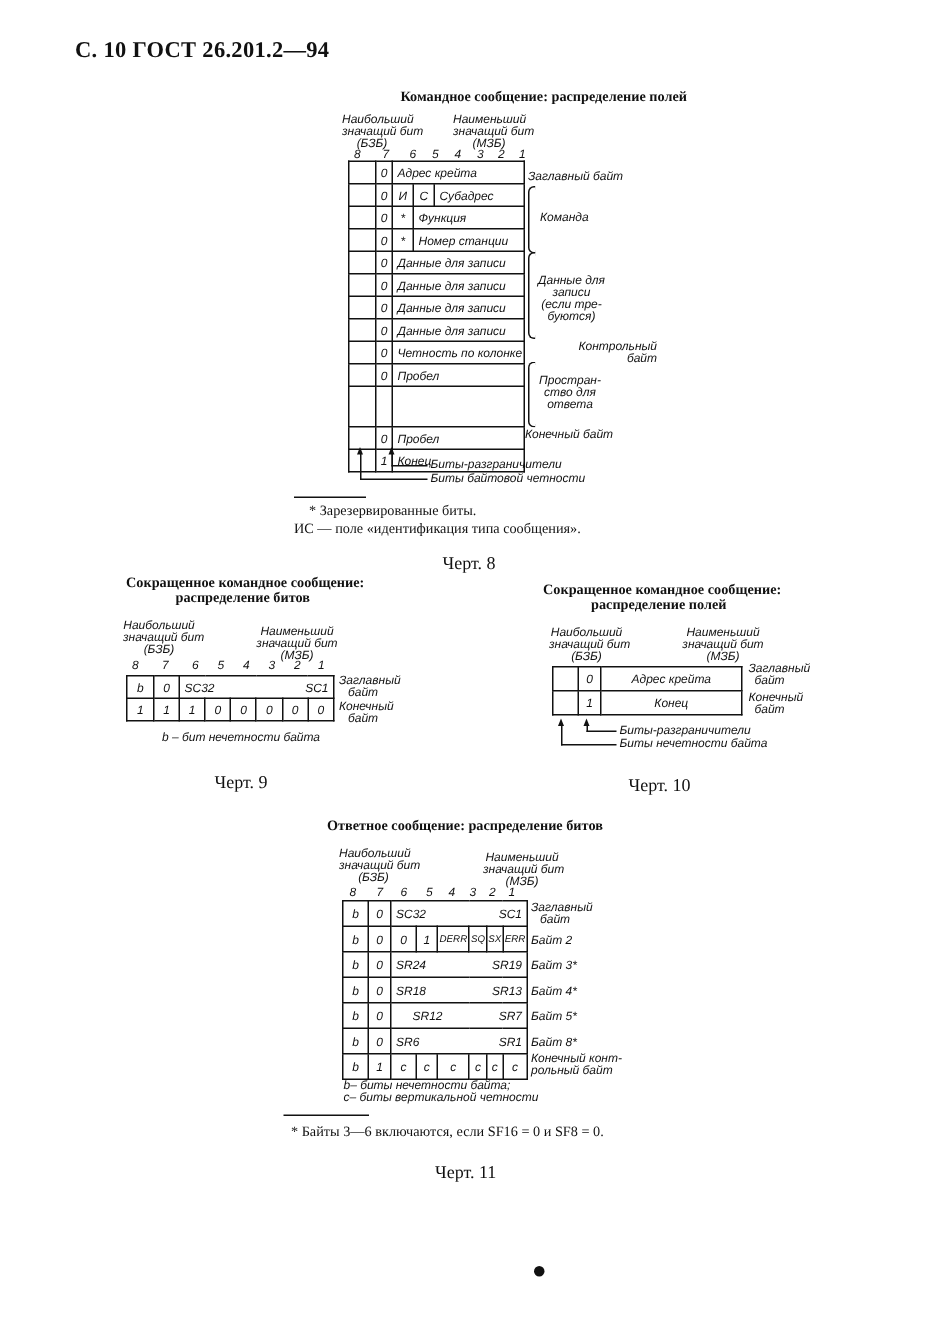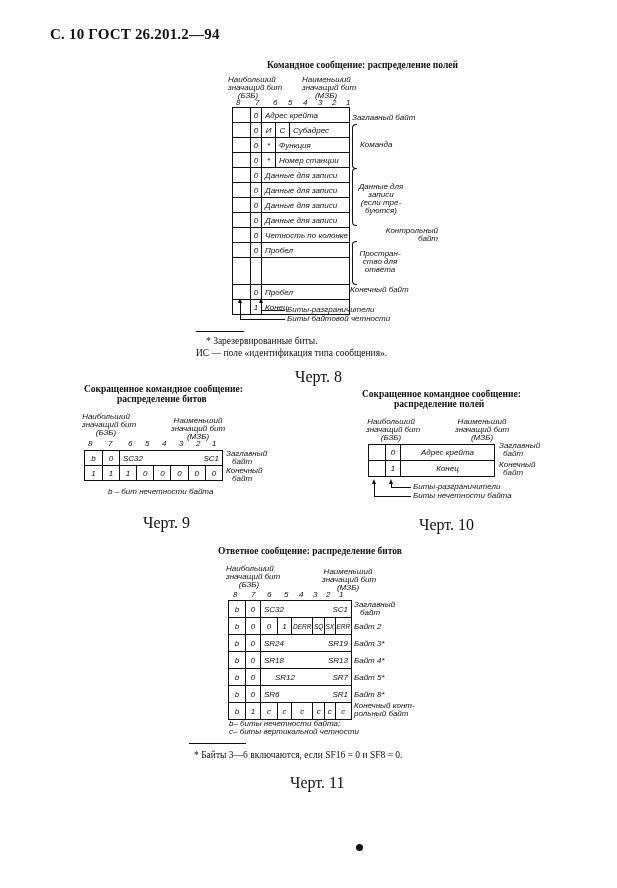--- a/index.html
+++ b/index.html
@@ -3,21 +3,21 @@
 <meta charset="utf-8">
 <style>
   html, body { margin:0; padding:0; }
   body { width:617px; height:888px; background:#fff; position:relative; overflow:hidden;
          font-family:"Liberation Serif", serif; color:#111; }
   .abs { position:absolute; }
   .hdr { left:50px; top:26px; font-size:15px; font-weight:bold; letter-spacing:0.2px; }
   .title { font-size:9.5px; font-weight:bold; white-space:nowrap; }
   .ital { font-family:"Liberation Sans", sans-serif; font-style:italic; font-size:8px; line-height:8px; white-space:nowrap; }
   .small { font-size:9.5px; white-space:nowrap; }
-  .caption { font-size:16px; white-space:nowrap; }
+  .caption { font-size:12px; white-space:nowrap; }
   table.bits { border-collapse:collapse; position:absolute; }
   table.bits td { border:1px solid #111; padding:0; font-family:"Liberation Sans", sans-serif;
                   font-style:italic; font-size:8px; height:100%; white-space:nowrap; }
   td.c { text-align:center; }
   td.l { text-align:left; padding-left:3px !important; }
   .rule { position:absolute; height:1px; background:#111; }
   .vline { position:absolute; width:1px; background:#111; }
   .brace { position:absolute; border-left:1px solid #111; border-top:1px solid #111; border-bottom:1px solid #111;
            border-radius:4px 0 0 4px; width:4px; }
   .arrow { position:absolute; width:0; height:0; border-left:2px solid transparent; border-right:2px solid transparent;

